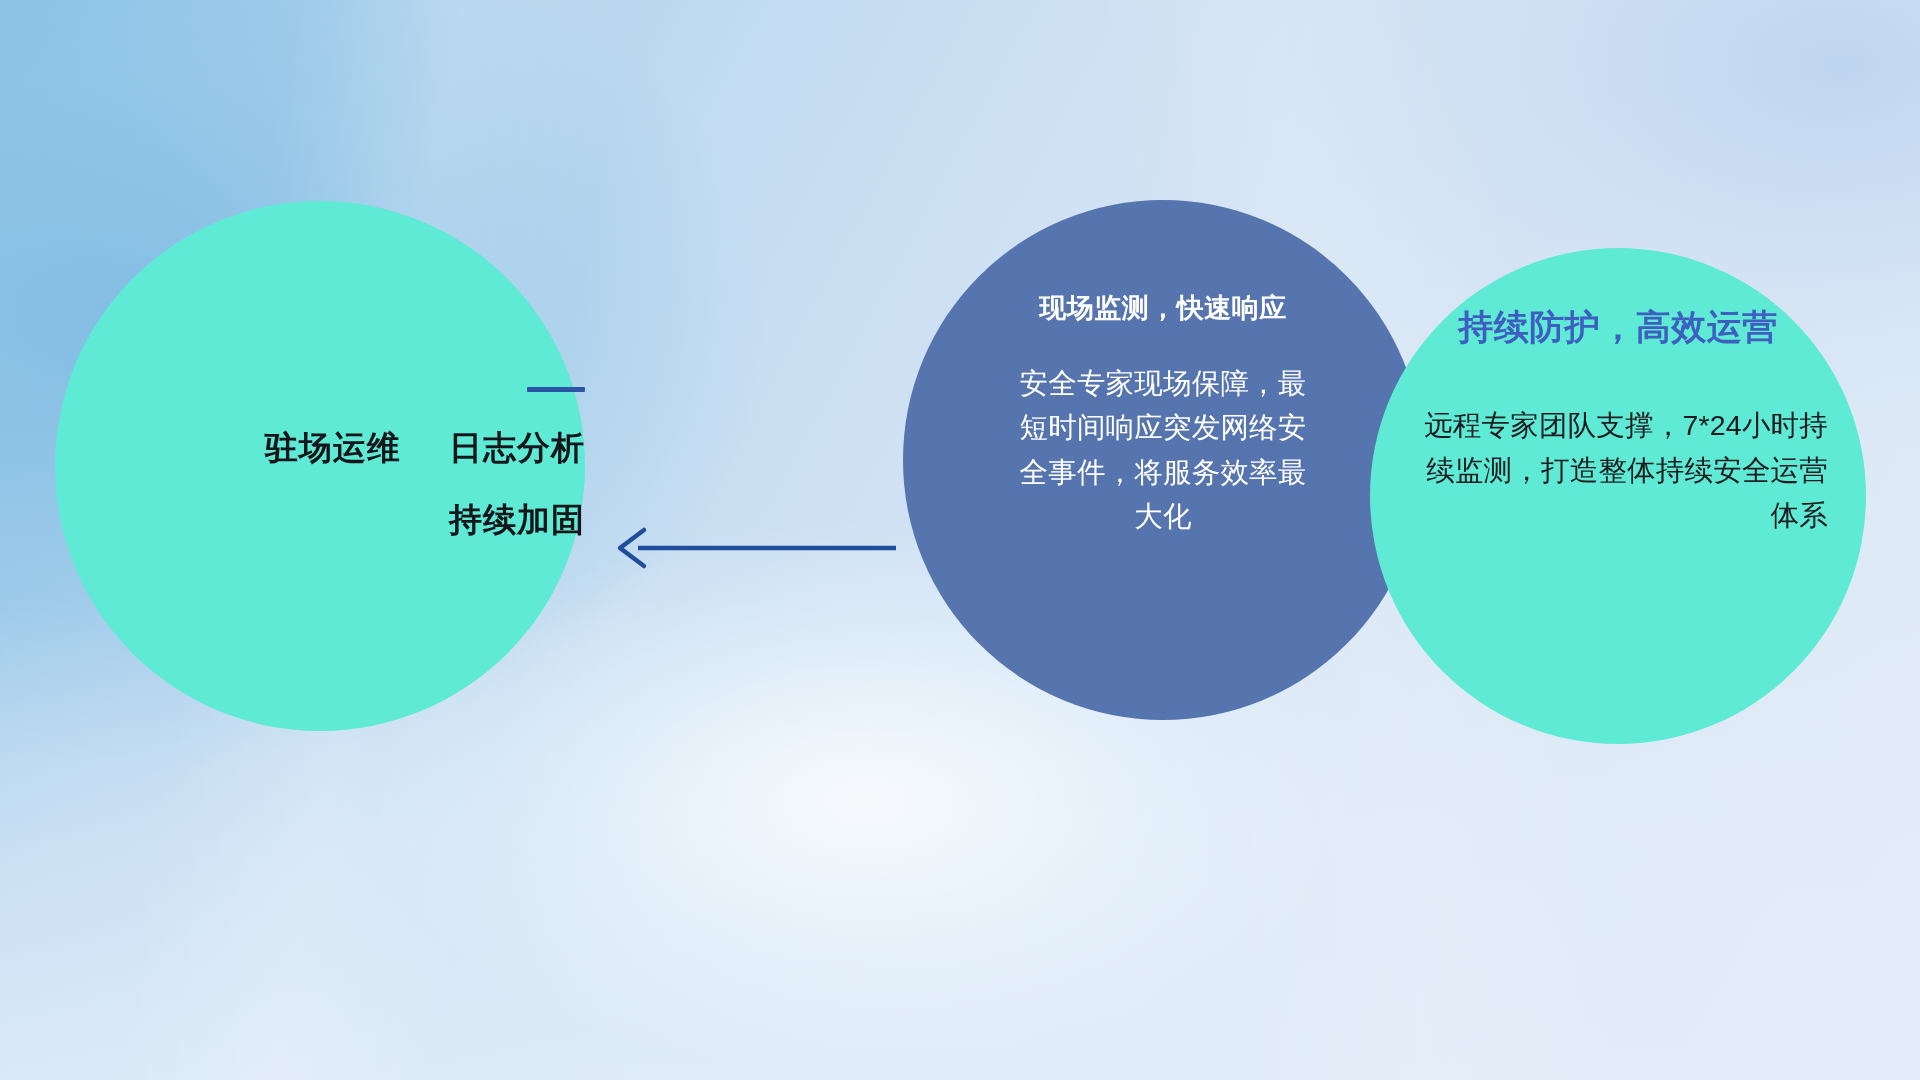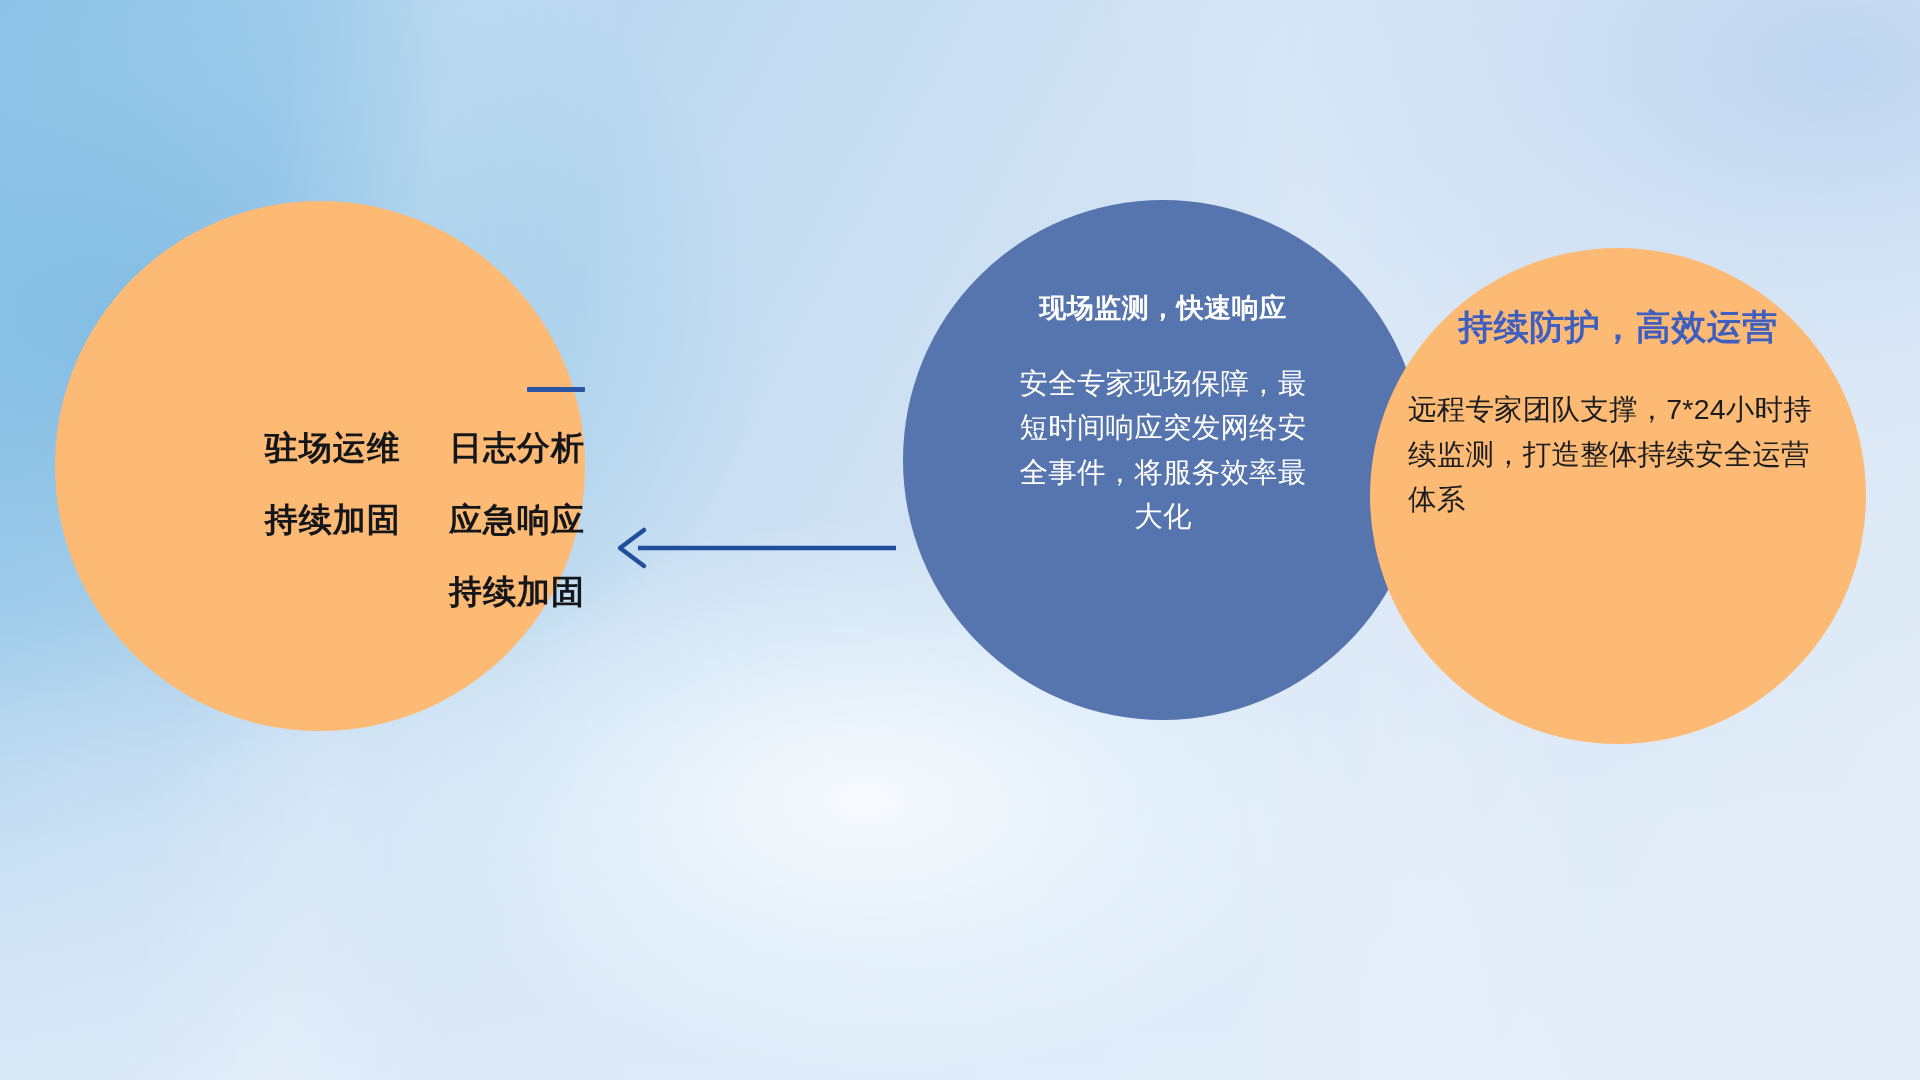--- a/index.html
+++ b/index.html
@@ -84,21 +84,21 @@
   .circle {
     position: absolute;
     border-radius: 50%;
     display: flex;
     flex-direction: column;
     align-items: center;
     justify-content: flex-start;
   }
 
   .circle-white {
-    background: #fdba74;
+    background: #5eead4;
   }
 
   
   #circle-left {
     left: 55px;
     top: 201px;
     width: 530px;
     height: 530px;
     z-index: 3;
   }
@@ -188,26 +188,26 @@
   .right-title {
     color: #3e5fbf;
     font-weight: bold;
     font-size: 35px;
     letter-spacing: 0.5px;
     line-height: 1.1;
     white-space: nowrap;
   }
 
   .right-body {
-    margin-top: 40px;
+    margin-top: 56px;
     width: 420px;
     color: #1a1c20;
     font-size: 28.5px;
     line-height: 1.58;
-    text-align: left;
+    text-align: right;
     letter-spacing: 0.2px;
   }
 
   
   #flow-arrow {
     position: absolute;
     left: 600px;
     top: 520px;
     width: 300px;
     height: 56px;
@@ -230,25 +230,20 @@
     <div class="left-inner">
 
       <div class="blue-dash"></div>
 
       <div class="left-row">
         <span>驻场运维</span>
         <span class="gap"></span>
         <span>日志分析</span>
       </div>
 
-      <div class="left-row">
-        <span>持续加固</span>
-        <span class="gap"></span>
-        <span>应急响应</span>
-      </div>
 
       <div class="left-row">
         <span>持续加固</span>
       </div>
 
     </div>
   </div>
 
   <div id="circle-middle" class="circle">
     <div class="mid-inner">

